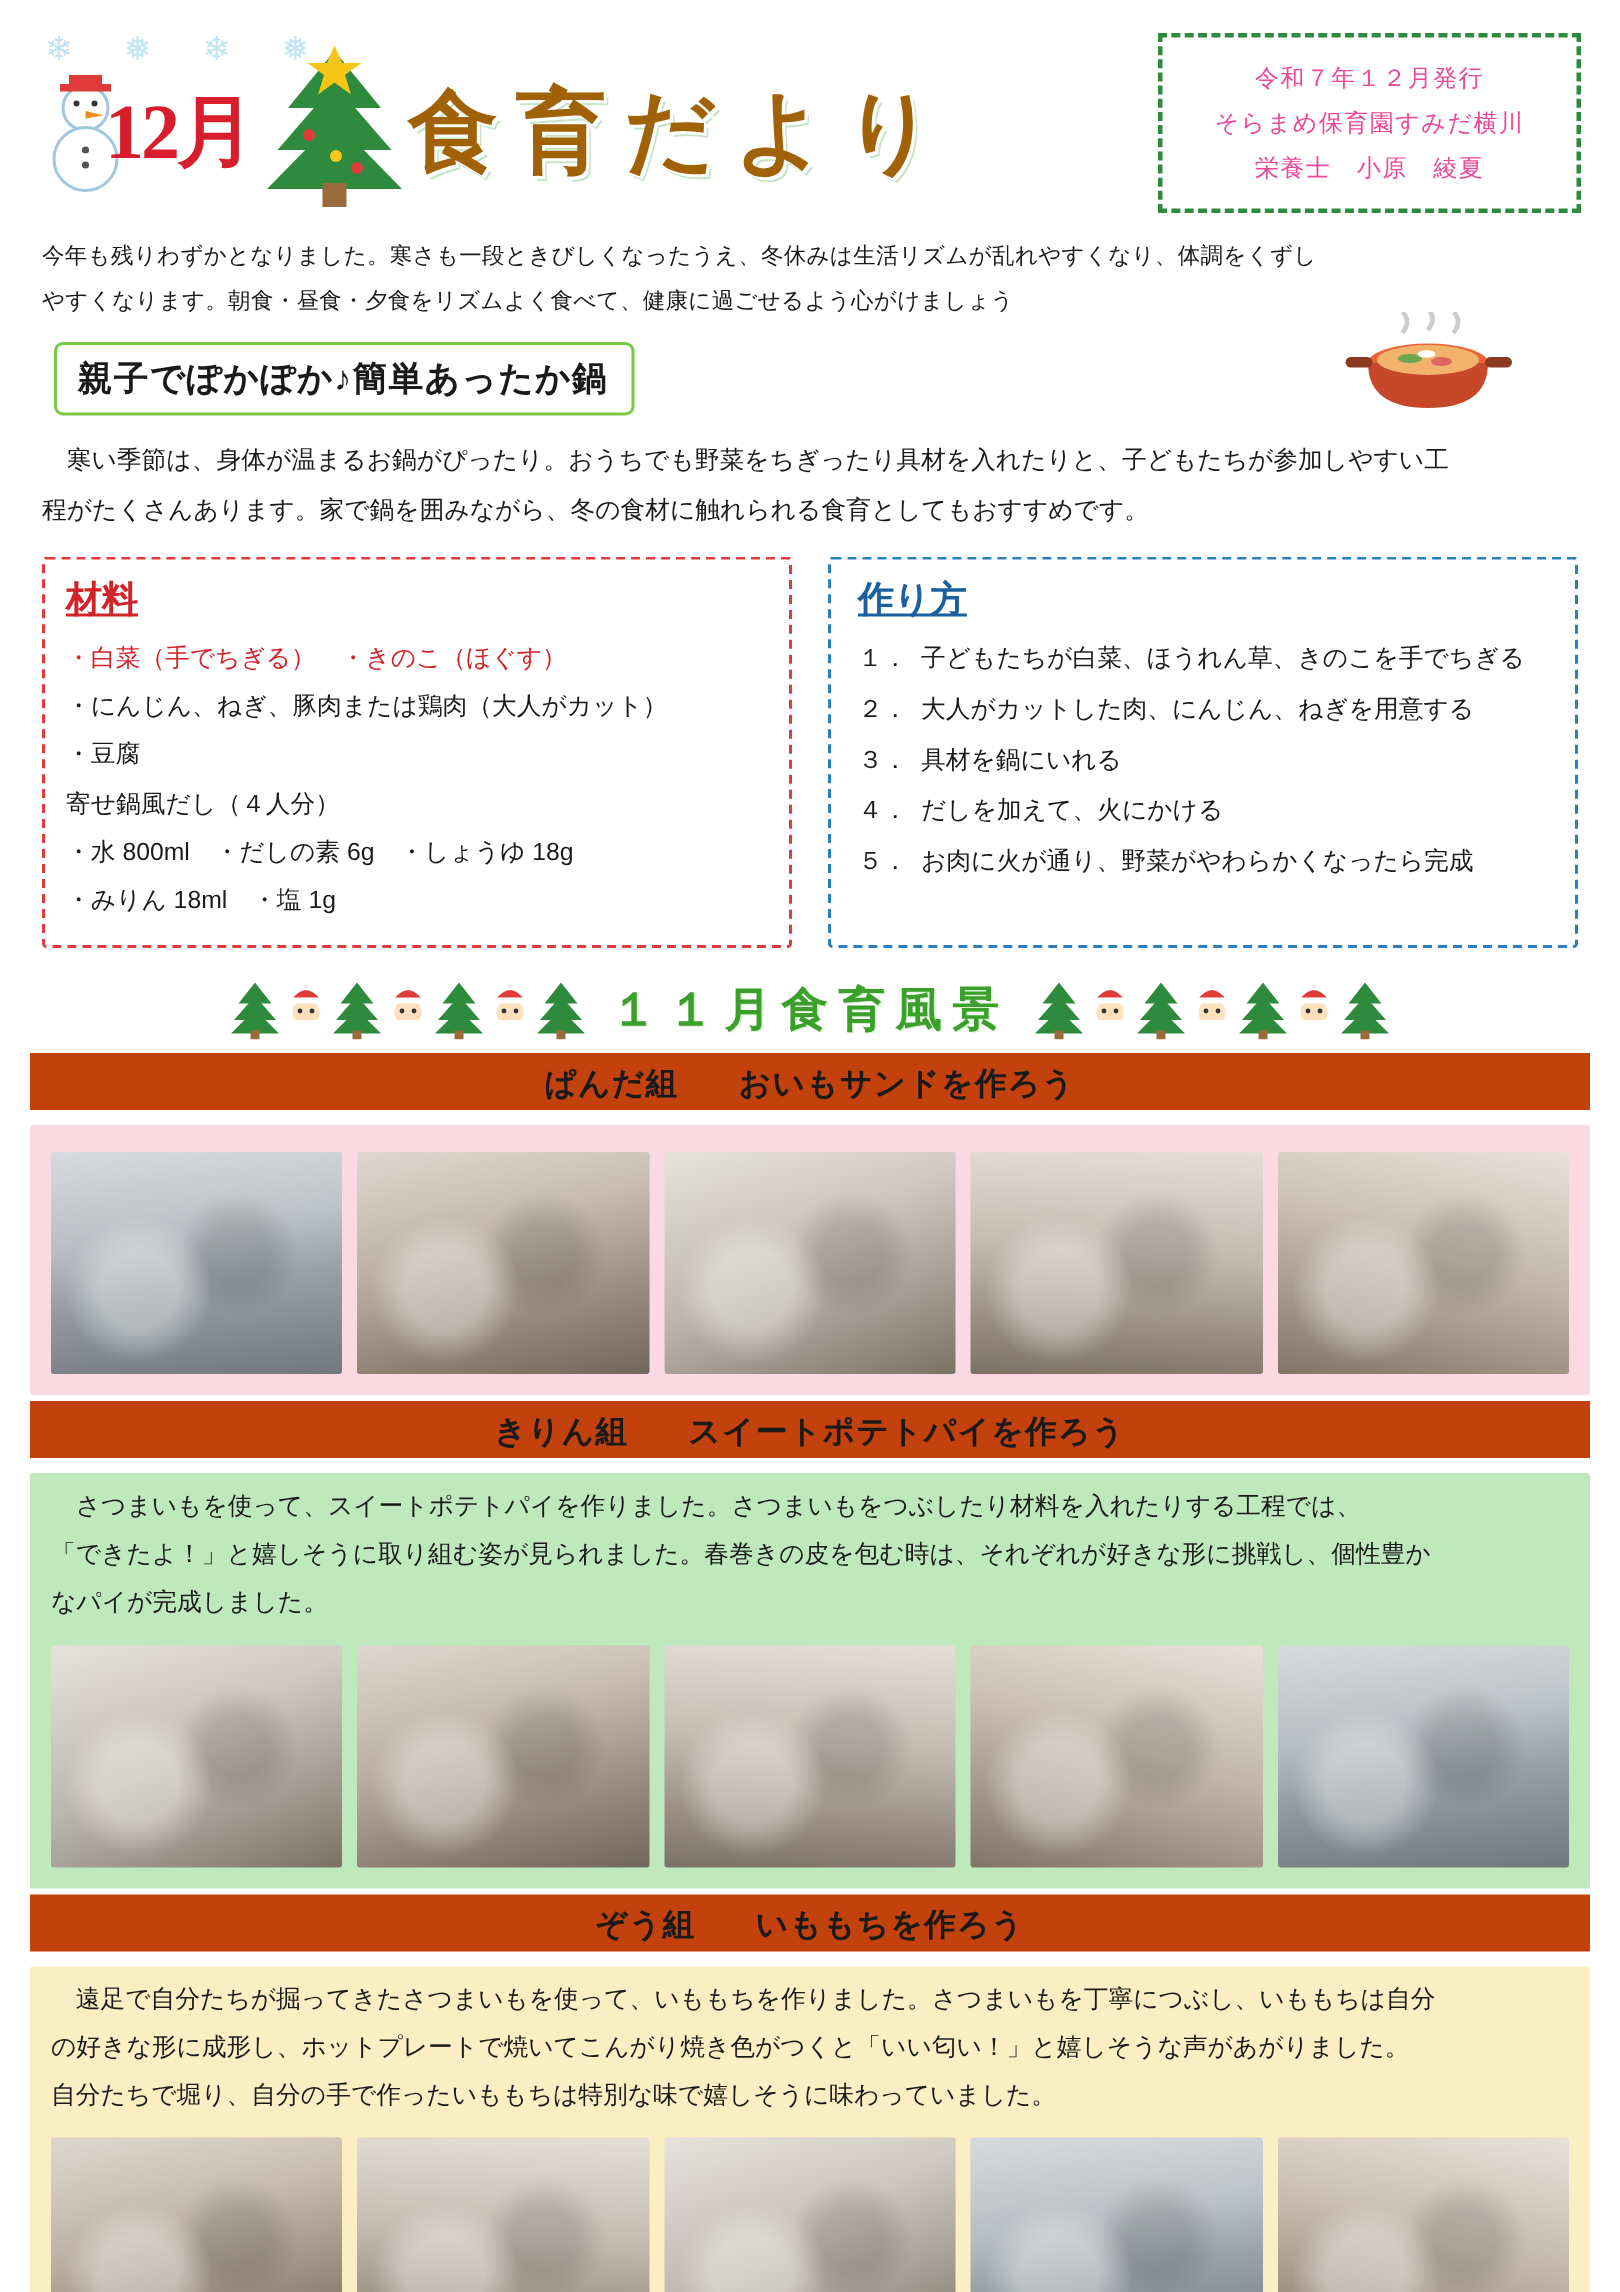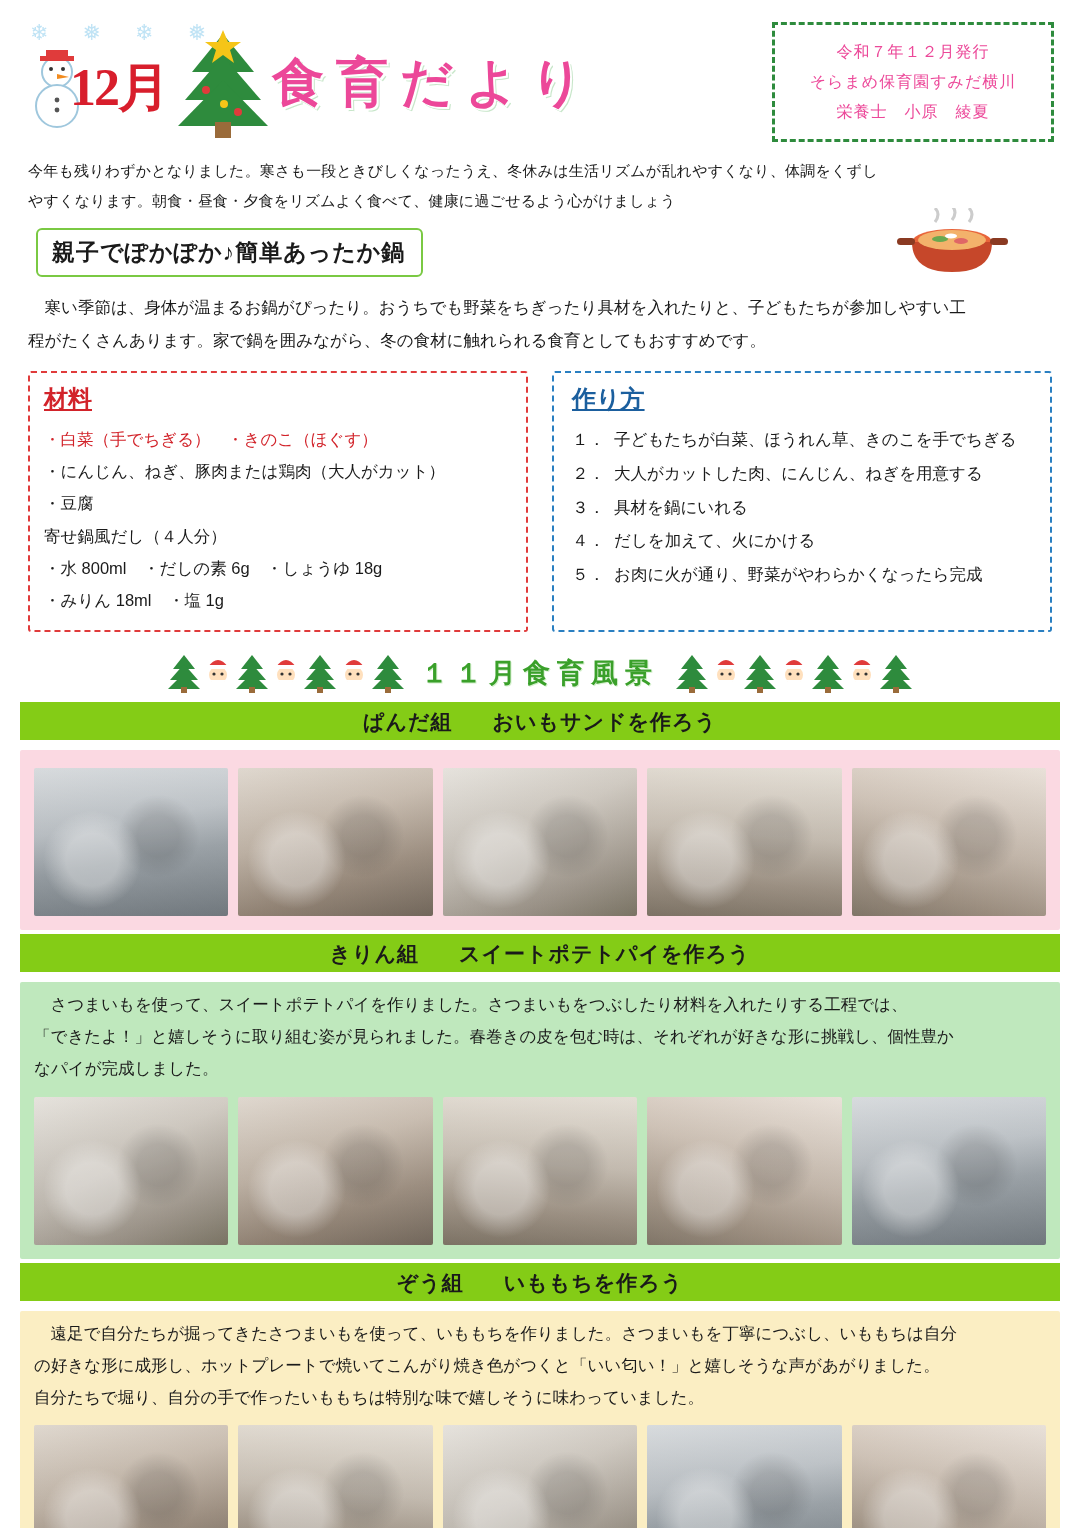--- a/index.html
+++ b/index.html
@@ -21,21 +21,21 @@
   .snowman { position: absolute; left: 22px; top: 50px; width: 70px; height: 80px; }
   .month-num {
     position: absolute; left: 70px; top: 53px;
     font-size: 52px; font-weight: bold; color: #d81e2c;
     font-family: "Liberation Serif", serif;
     letter-spacing: -2px;
   }
   .tree-big { position: absolute; left: 168px; top: 30px; width: 110px; height: 110px; }
   .title-main {
     position: absolute; left: 272px; top: 48px;
-    font-size: 52px; font-weight: bold; color: #ec4899;
+    font-size: 60px; font-weight: bold; color: #a16207;
     font-family: "Liberation Serif", serif;
     letter-spacing: 12px;
     text-shadow: 2px 2px 0 #ffffff, 3px 3px 0 #c7e6c9;
   }
   .header-box {
     position: absolute; right: 26px; top: 22px;
     width: 282px; height: 120px;
     border: 3px dashed #2e8b3d;
     display: flex; flex-direction: column; justify-content: center; align-items: center;
     gap: 9px;
@@ -75,38 +75,38 @@
   .ing-line { font-size: 16.5px; line-height: 1.95; }
   .ing-line.red { color: #d2232a; }
   .steps .box-head { color: #1b5f9e; }
   .step-line { font-size: 16.5px; line-height: 2.05; display: flex; }
   .step-no { width: 42px; flex: none; }
 
   
   .divider { position: relative; height: 58px; margin: 12px 20px 0 20px; display: flex; align-items: center; justify-content: center; }
   .div-left, .div-right { display: flex; align-items: flex-end; gap: 2px; }
   .divider-text {
-    font-size: 27px; font-weight: bold; color: #3aa02a;
+    font-size: 31px; font-weight: bold; color: #3aa02a;
     letter-spacing: 7px; margin: 0 16px;
     font-family: "Liberation Serif", serif;
     text-shadow: 1px 1px 0 #d6f0cf;
   }
 
   
   .report { margin: 10px 20px 0 20px; border-radius: 2px; padding: 6px 0 10px 0; }
   .report.panda { background: #fbd9e2; }
   .report.kirin { background: #bfe8bd; }
   .report.zou  { background: #fbeec3; }
   .report-title { text-align: center; font-size: 21px; font-weight: bold; padding: 6px 0 4px 0; letter-spacing: 1px; }
   .report-title .cls { margin-right: 40px; }
   .report-body { font-size: 16.5px; line-height: 1.95; padding: 0 14px; text-indent: 1em; }
   .photos { display: flex; gap: 10px; padding: 12px 14px 4px 14px; }
   .photo { flex: 1; height: 148px; border-radius: 2px; position: relative; overflow: hidden; }
   
-  .title-on-white { background: #84cc16; }
+  .title-on-white { background: #c2410c; }
 
   
   .ph1 { background: linear-gradient(170deg,#cfd3d6 0%,#b9bfc4 38%,#9aa2a8 60%,#7d858b 100%); }
   .ph2 { background: linear-gradient(160deg,#d8cfc4 0%,#c2b4a5 40%,#9f8f7f 70%,#7e7265 100%); }
   .ph3 { background: linear-gradient(150deg,#e0dcd5 0%,#c9c2b8 45%,#a79e92 75%,#87806f 100%); }
   .ph4 { background: linear-gradient(185deg,#ded7cc 0%,#c7bdb0 45%,#a59889 75%,#8a7f70 100%); }
   .ph5 { background: linear-gradient(200deg,#e4dad0 0%,#cabcae 45%,#ab9c8c 75%,#8e8273 100%); }
 
   .photo::after {
     content: "";

